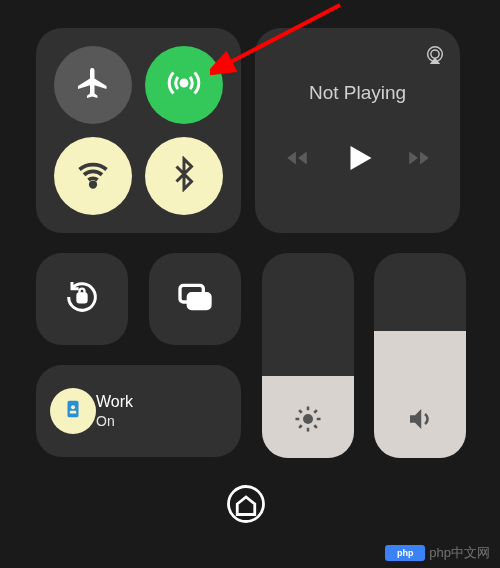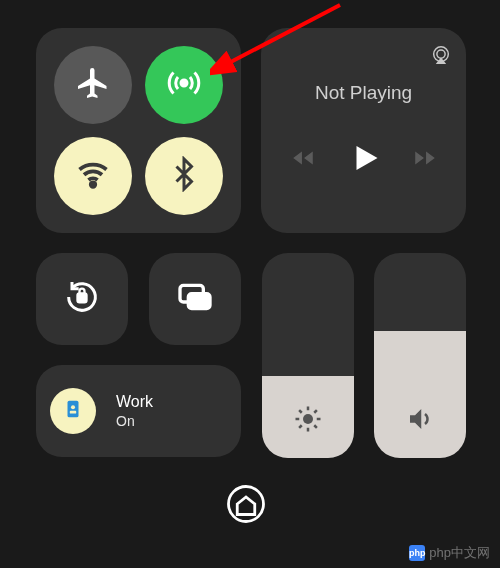--- a/index.html
+++ b/index.html
@@ -38,21 +38,21 @@
     display: flex;
     align-items: center;
     justify-content: center;
   }
   .circle-dark { background: rgba(120,120,120,0.55); }
   .circle-green { background: #34c759; }
   .circle-yellow { background: #f7f3c0; }
   .circle-btn svg { width: 36px; height: 36px; }
   
   .media {
-    top: 0; left: 225px;
+    top: 0; left: 219px;
     width: 205px; height: 205px;
     display: flex;
     flex-direction: column;
     align-items: center;
     padding: 16px 14px;
   }
   .media-top {
     width: 100%;
     display: flex;
     justify-content: flex-end;
@@ -100,21 +100,21 @@
   }
   .brightness .slider-fill { height: 40%; }
   .volume .slider-fill { height: 62%; }
   .slider-fill svg { width: 30px; height: 30px; }
   
   .focus {
     top: 337px; left: 0;
     width: 205px; height: 92px;
     display:flex;
     align-items:center;
-    gap: 20px;
+    gap: 0;
     padding: 0 14px;
   }
   .focus-icon {
     width: 46px; height: 46px;
     border-radius: 50%;
     background: #f7f3c0;
     display:flex;align-items:center;justify-content:center;
   }
   .focus-text { display:flex; flex-direction:column; }
   .focus-name { color: #fff; font-size: 16px; font-weight: 500; }
@@ -135,21 +135,21 @@
   }
   
   .watermark {
     position: absolute;
     bottom: 6px; right: 10px;
     color: rgba(200,200,200,0.5);
     font-size: 13px;
     display:flex;align-items:center;gap:4px;
   }
   .watermark .logo {
-    width:16px;height:16px;border-radius:3px;
+    width:40px;height:16px;border-radius:3px;
     background:#3b82f6;
     display:flex;align-items:center;justify-content:center;
     color:#fff;font-size:9px;font-weight:bold;
   }
   .airplay-icon { width:22px;height:22px; }
 </style>
 </head>
 <body>
 
 <div class="cc">

